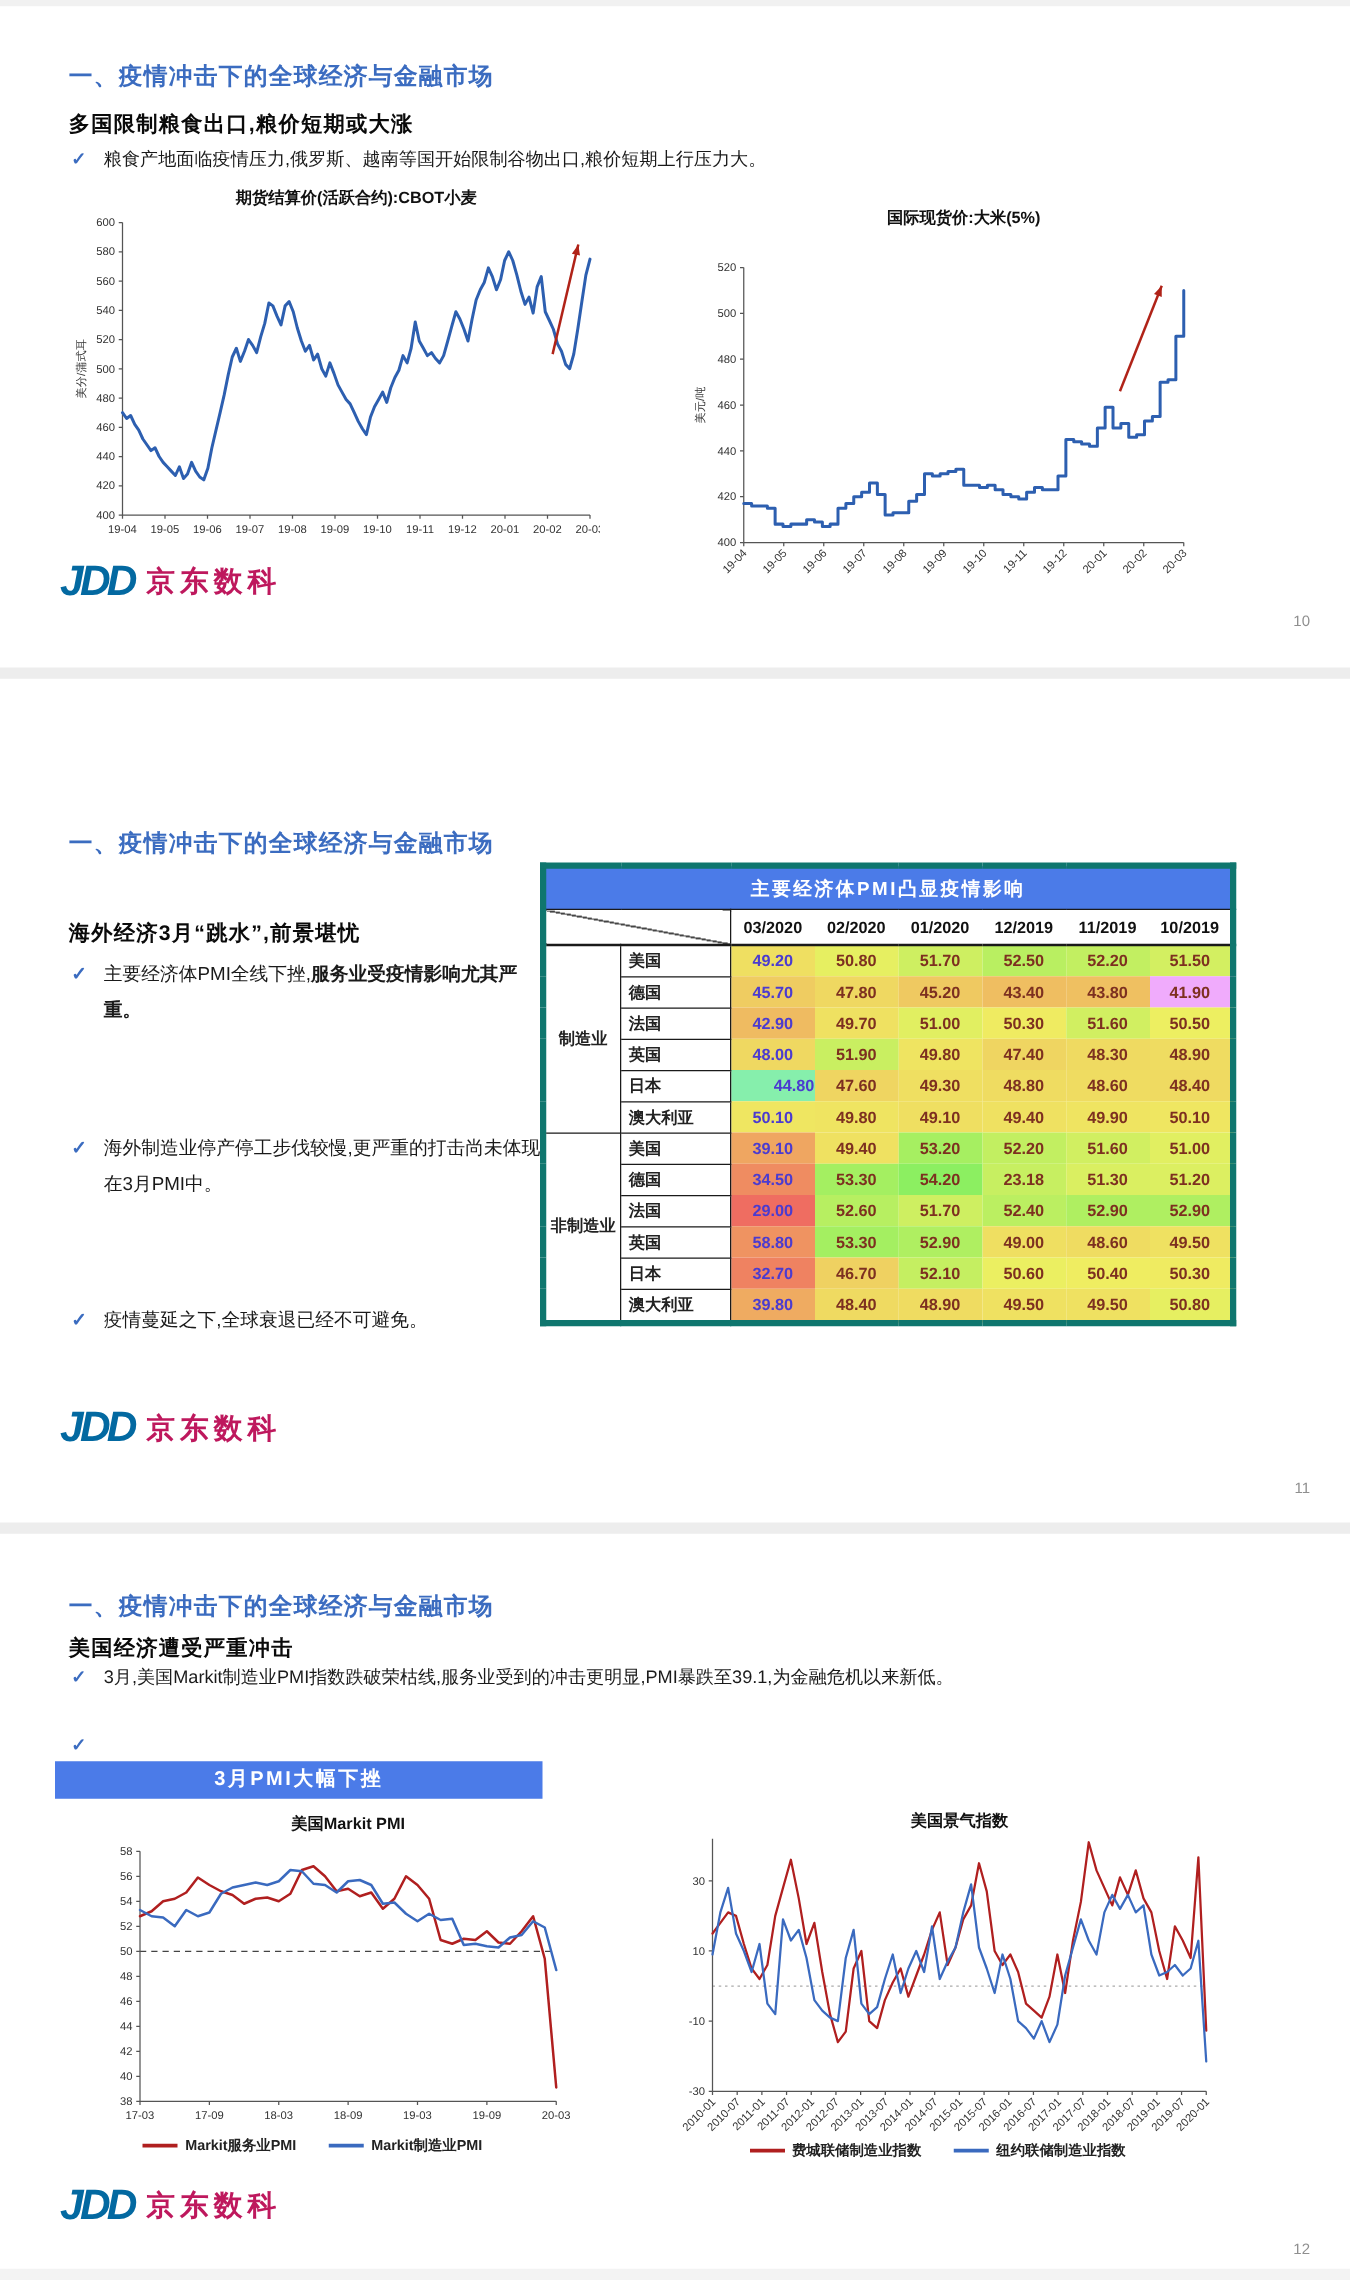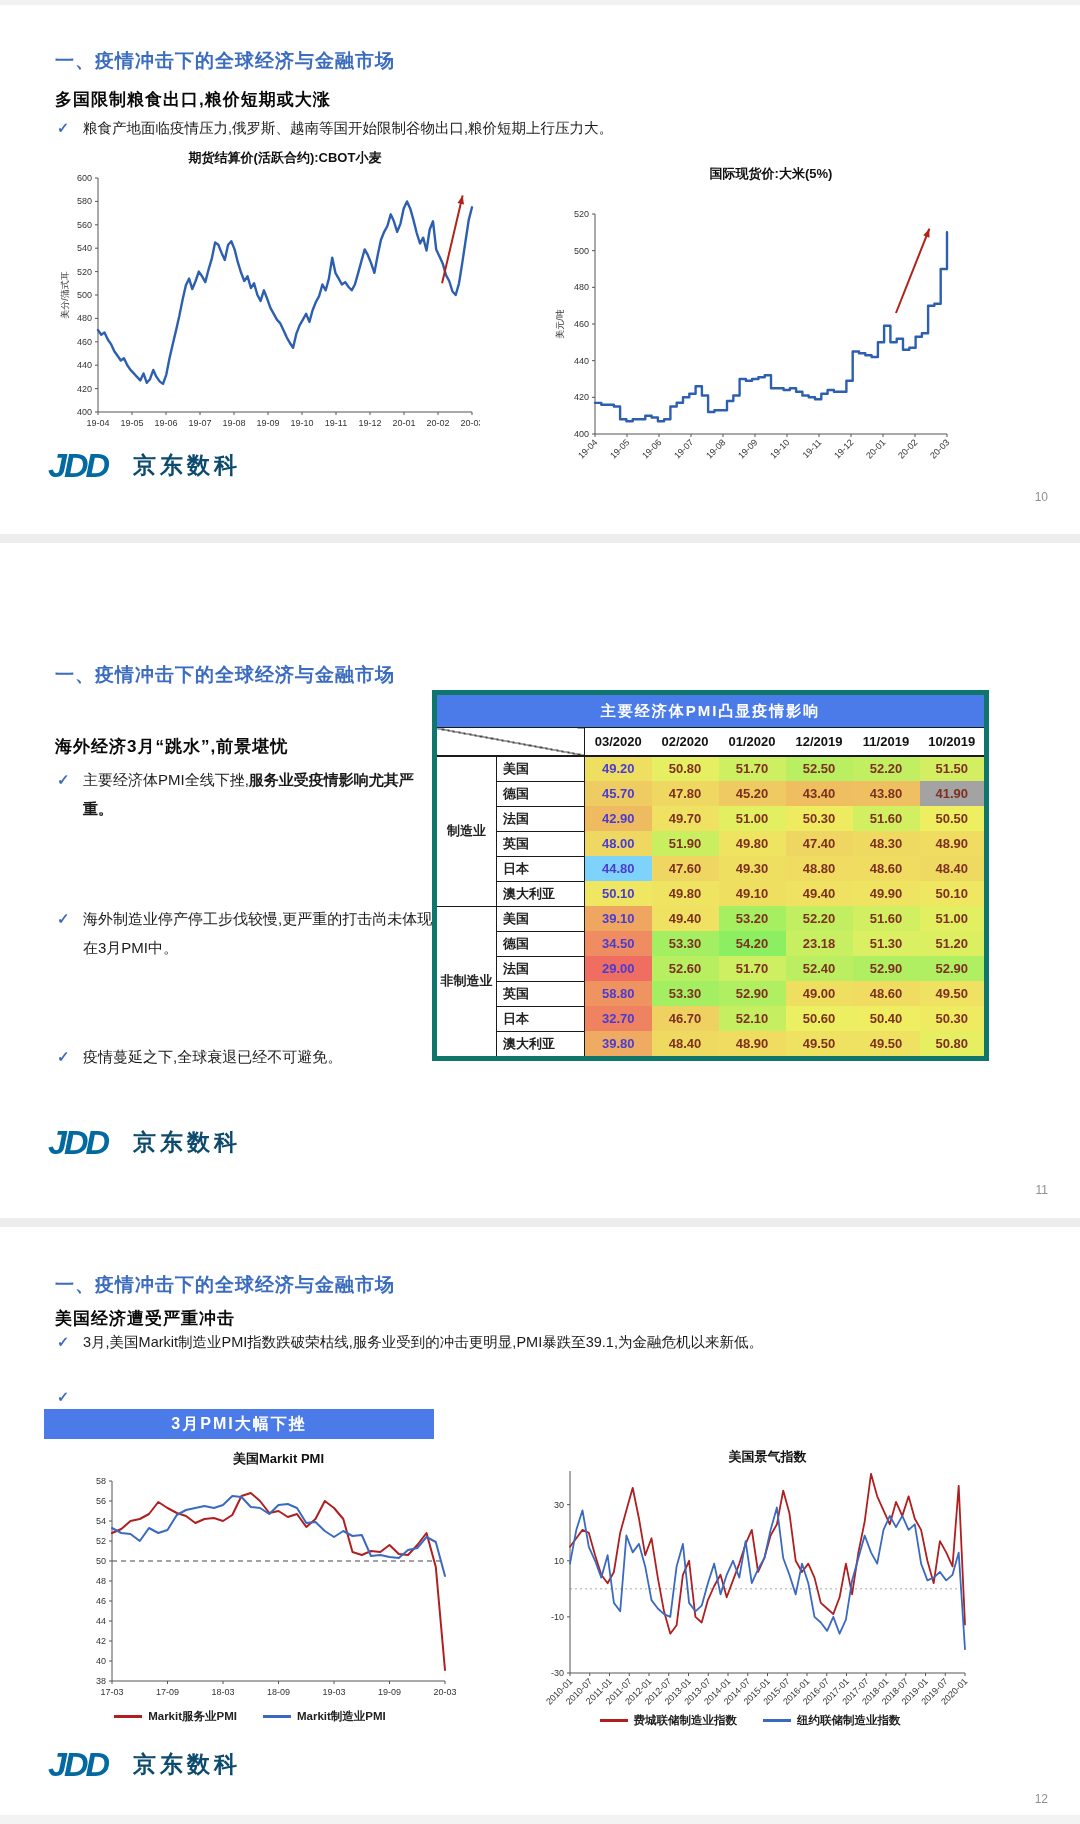--- a/index.html
+++ b/index.html
@@ -7,21 +7,21 @@
        font-family:"Liberation Sans",sans-serif;color:#222;}
   .abs{position:absolute;}
   .band{position:absolute;left:0;width:1080px;background:#ededed;}
   .sec-title{font-size:19px;font-weight:bold;color:#3b6cc0;letter-spacing:1px;}
   .heading{font-size:17px;font-weight:bold;color:#0a0a0a;letter-spacing:1px;}
   .bullet{font-size:14.5px;color:#1a1a1a;position:relative;padding-left:28px;line-height:1.95;}
   .bullet .check{position:absolute;left:2px;top:0;color:#3b6cc0;font-weight:bold;}
   .bullet b{font-weight:bold;}
   .logo{display:flex;align-items:center;gap:10px;}
   .logo .mark{font-size:34px;font-weight:900;font-style:italic;color:#0369a1;letter-spacing:-3px;}
-  .logo .jtext{font-size:23px;font-weight:bold;color:#0c4a6e;letter-spacing:4px;margin-left:16px;}
+  .logo .jtext{font-size:23px;font-weight:bold;color:#be185d;letter-spacing:4px;}
   .pagenum{font-size:12px;color:#8f8f8f;}
   .banner{background:#4b7be8;color:#fff;font-size:16px;font-weight:bold;
           text-align:center;line-height:30px;height:30px;letter-spacing:2px;}
   .legend{display:flex;justify-content:center;gap:26px;align-items:center;}
   .legend .item{display:flex;align-items:center;gap:6px;font-size:11.5px;font-weight:bold;color:#222;}
   .legend .sw{width:28px;height:3px;display:inline-block;}
   svg text{font-family:"Liberation Sans",sans-serif;}
   
   table.pmi{border-collapse:collapse;width:552px;table-layout:fixed;
             font-size:13px;border:5px solid #0f766e;}
@@ -207,21 +207,21 @@
           <td class="val" style="background: rgb(194, 239, 97);">52.20</td>
           <td class="val" style="background: rgb(211, 239, 97);">51.50</td>
         </tr>
         <tr>
           <td class="cty">德国</td>
           <td class="val first" style="background: rgb(239, 204, 97);">45.70</td>
           <td class="val" style="background: rgb(239, 216, 97);">47.80</td>
           <td class="val" style="background: rgb(239, 201, 97);">45.20</td>
           <td class="val" style="background: rgb(239, 190, 97);">43.40</td>
           <td class="val" style="background: rgb(239, 192, 97);">43.80</td>
-          <td class="val" style="background: #a3a3a3;">41.90</td>
+          <td class="val" style="background: #f0abfc;">41.90</td>
         </tr>
         <tr>
           <td class="cty">法国</td>
           <td class="val first" style="background: rgb(239, 187, 97);">42.90</td>
           <td class="val" style="background: rgb(239, 225, 97);">49.70</td>
           <td class="val" style="background: rgb(225, 239, 97);">51.00</td>
           <td class="val" style="background: rgb(239, 235, 97);">50.30</td>
           <td class="val" style="background: rgb(209, 239, 97);">51.60</td>
           <td class="val" style="background: rgb(237, 239, 97);">50.50</td>
         </tr>
@@ -229,21 +229,21 @@
           <td class="cty">英国</td>
           <td class="val first" style="background: rgb(239, 216, 97);">48.00</td>
           <td class="val" style="background: rgb(201, 239, 97);">51.90</td>
           <td class="val" style="background: rgb(239, 228, 97);">49.80</td>
           <td class="val" style="background: rgb(239, 213, 97);">47.40</td>
           <td class="val" style="background: rgb(239, 218, 97);">48.30</td>
           <td class="val" style="background: rgb(239, 220, 97);">48.90</td>
         </tr>
         <tr>
           <td class="cty">日本</td>
-          <td class="val first" style="background: #7dd3fc;">44.80</td>
+          <td class="val first" style="background: #86efac; text-align: right;">44.80</td>
           <td class="val" style="background: rgb(239, 213, 97);">47.60</td>
           <td class="val" style="background: rgb(239, 223, 97);">49.30</td>
           <td class="val" style="background: rgb(239, 220, 97);">48.80</td>
           <td class="val" style="background: rgb(239, 220, 97);">48.60</td>
           <td class="val" style="background: rgb(239, 218, 97);">48.40</td>
         </tr>
         <tr>
           <td class="cty">澳大利亚</td>
           <td class="val first" style="background: rgb(239, 230, 97);">50.10</td>
           <td class="val" style="background: rgb(239, 228, 97);">49.80</td>

